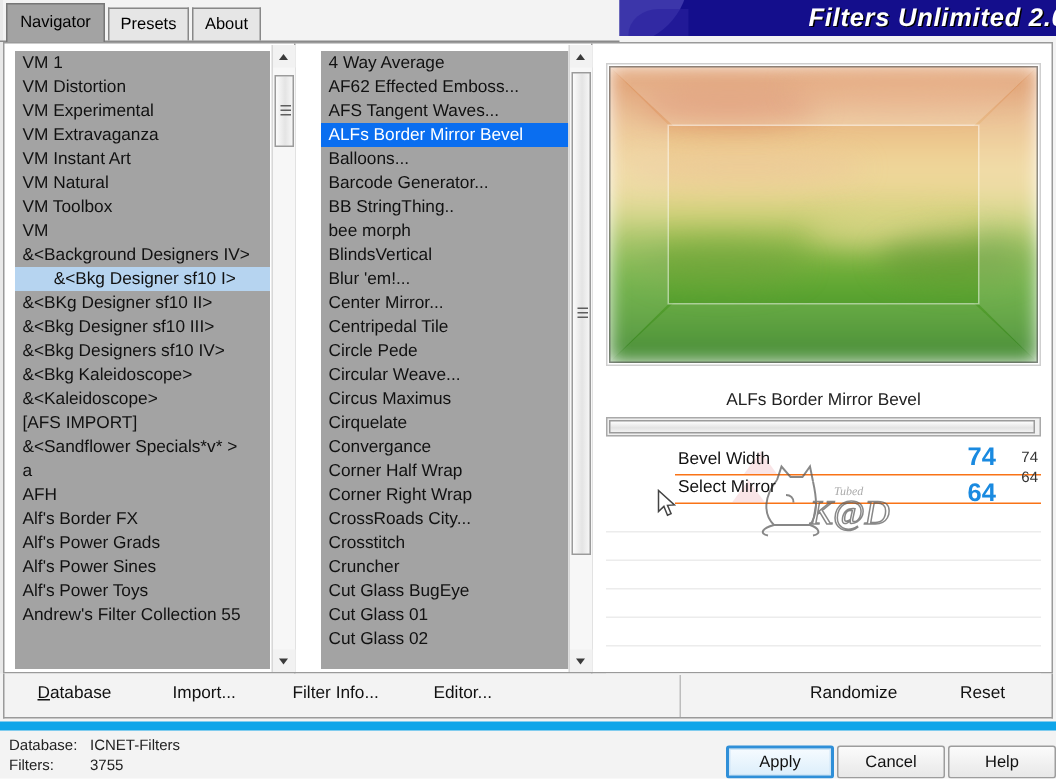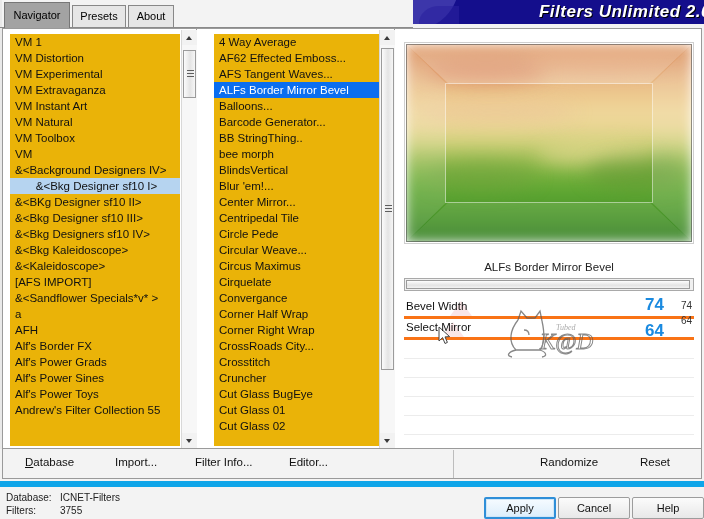--- a/index.html
+++ b/index.html
@@ -18,21 +18,21 @@
   .tab{position:absolute;top:5px;height:22px;border:1px solid #888;border-bottom:none;background:#e6e6e6;
        font-size:11px;color:#000;text-align:center;line-height:21px;box-sizing:border-box;}
   .tab.active{top:2px;height:26px;background:#a3a3a3;border-color:#777;line-height:24px;z-index:4;}
   .tabline{position:absolute;left:0;top:27px;width:413px;height:1px;background:#8a8a8a;}
 
   
   .panel{position:absolute;left:2px;top:28px;width:700px;height:421px;background:#fff;border:1px solid #9a9a9a;box-sizing:border-box;}
   .panel-sep{position:absolute;top:29px;width:1px;height:421px;background:#9a9a9a;}
 
   
-  .listbox{position:absolute;overflow:hidden;background:#eab308;}
+  .listbox{position:absolute;overflow:hidden;background:#a3a3a3;}
   .list-item{position:relative;height:16px;line-height:16px;font-size:11.5px;color:#111;padding-left:5px;
              white-space:nowrap;box-sizing:border-box;}
   .list-item.sel-soft{background:#b6d4f0;text-align:center;}
   .list-item.sel-hard{background:#0a6ef0;color:#fff;}
   .list-item.sel-hard span,.list-item.sel-soft span{display:inline-block;}
 
   
   .vscroll{position:absolute;width:15px;background:#f7f7f7;border-left:1px solid #d8d8d8;}
   .vscroll .arrow{position:absolute;left:0;width:15px;height:15px;background:#f2f2f2;}
   .vscroll .arrow.up{top:0;}
@@ -69,21 +69,21 @@
   .bevel .lft{left:0;top:0;width:40px;height:100%;background:rgba(255,255,255,.14);
     clip-path:polygon(0 0,100% 20%,100% 80%,0 100%);}
   .bevel .rgt{right:0;top:0;width:40px;height:100%;background:rgba(255,255,255,.14);
     clip-path:polygon(100% 0,100% 100%,0 80%,0 20%);}
   .bevel .inner{position:absolute;left:40px;top:40px;right:40px;bottom:40px;box-shadow:0 0 0 1px rgba(255,255,255,.45);}
   .pv-border{position:absolute;inset:0;box-shadow:inset 0 0 0 1px rgba(60,60,60,.55);}
 
   
   .filtname{position:absolute;left:404px;top:258px;width:290px;height:18px;text-align:center;font-size:11.5px;color:#222;line-height:18px;}
   .paramzone{position:absolute;left:404px;top:298px;width:290px;height:140px;}
-  .prow{position:relative;height:18px;border-bottom:3px solid #f97316;}
+  .prow{position:relative;height:18px;border-bottom:1px solid #f97316;margin-left:46px;}
   .prow .plabel{position:absolute;left:2px;top:2px;font-size:11.5px;color:#111;z-index:3;}
   .prow .pbig{position:absolute;right:30px;font-size:17px;font-weight:bold;color:#1a8ae0;z-index:3;
                font-family:"Liberation Sans",sans-serif;}
   .prow .psml{position:absolute;right:2px;top:2px;font-size:10px;color:#333;z-index:3;}
   .prow .handle{position:absolute;top:3px;width:0;height:0;border-left:11px solid transparent;border-right:11px solid transparent;
                border-bottom:15px solid rgba(236,170,176,.30);}
   .blankrow{height:18px;border-bottom:1px solid #ececec;}
   .watermark{position:absolute;left:90px;top:10px;width:120px;height:52px;opacity:.72;}
   .cursor{position:absolute;left:34px;top:28px;width:13px;height:19px;}
 

